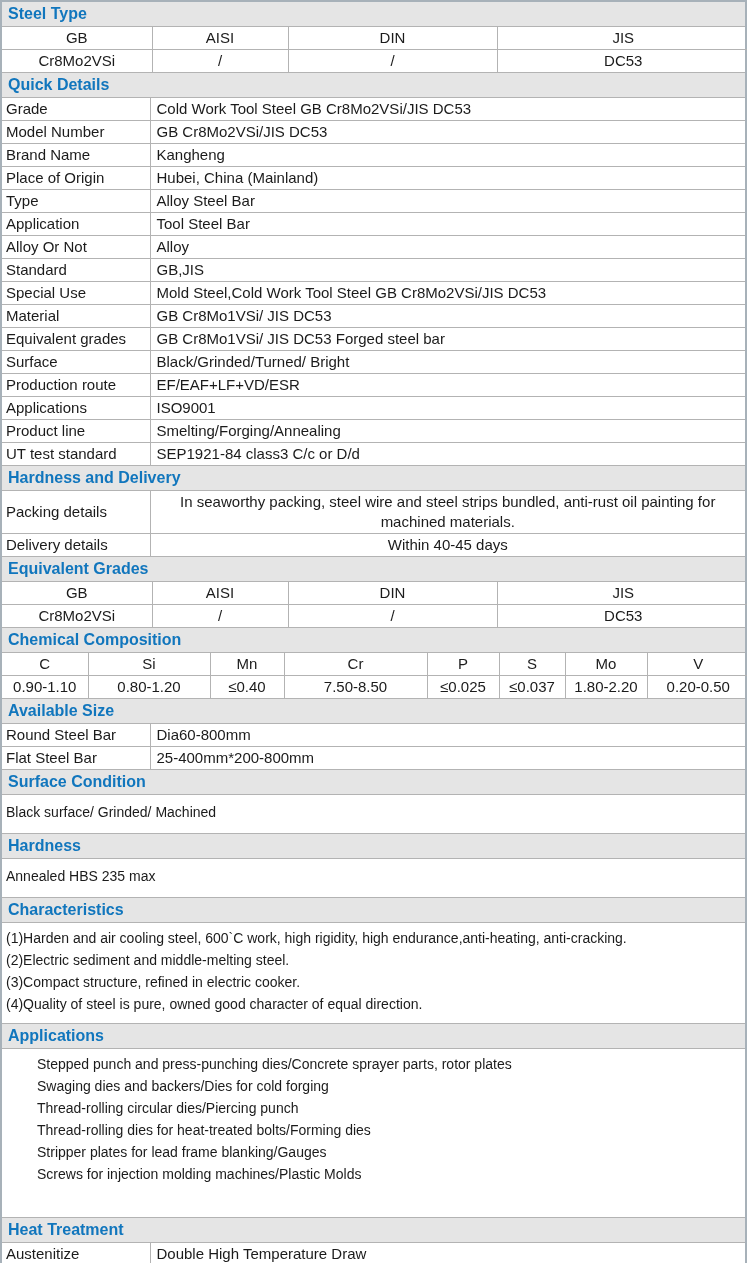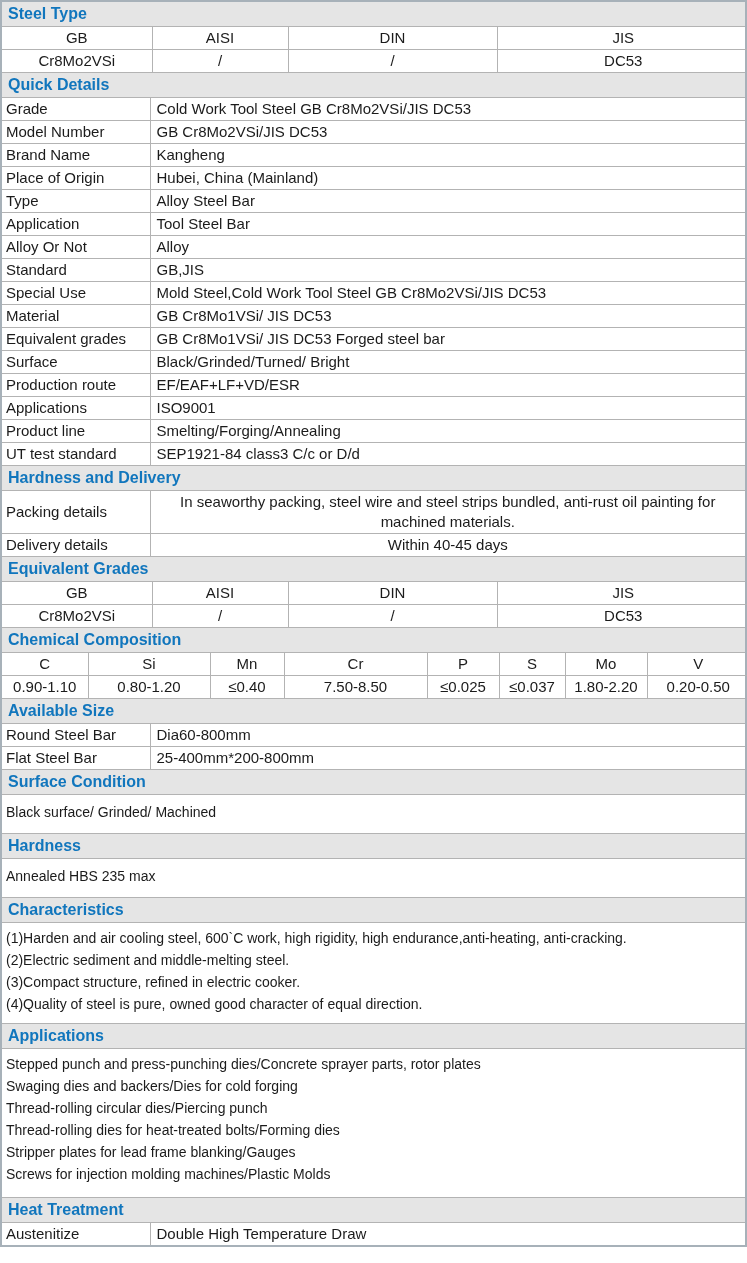--- a/index.html
+++ b/index.html
@@ -14,21 +14,21 @@
   table { width:100%; border-collapse:collapse; border-style:hidden; table-layout:fixed; }
   td {
     border:1px solid #b3b3b3; font-size:15px; padding:1px 6px;
     height:19px; line-height:20px; overflow:hidden; white-space:nowrap;
   }
   td.wrap { white-space:normal; }
   .c { text-align:center;margin-top:20px; }
   .label { padding-left:4px;margin-top:41px; }
   .block { font-size:14px; padding:4px 4px 8px; line-height:22px; }
   .block.single { padding:6px 4px 10px; }
-  .block.apps { padding-bottom:12px; }
+  .block.apps { padding-bottom:32px;margin-left:31px; }
 </style>
 </head>
 <body>
 
 <div class="sheet">
 
   <div class="band first">Steel Type</div>
   <table>
     <colgroup>
         <col style="width:150px">

